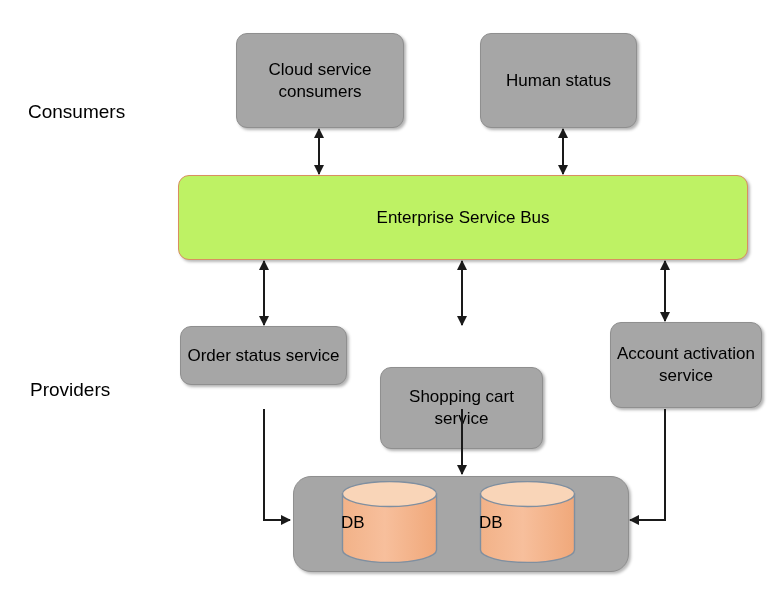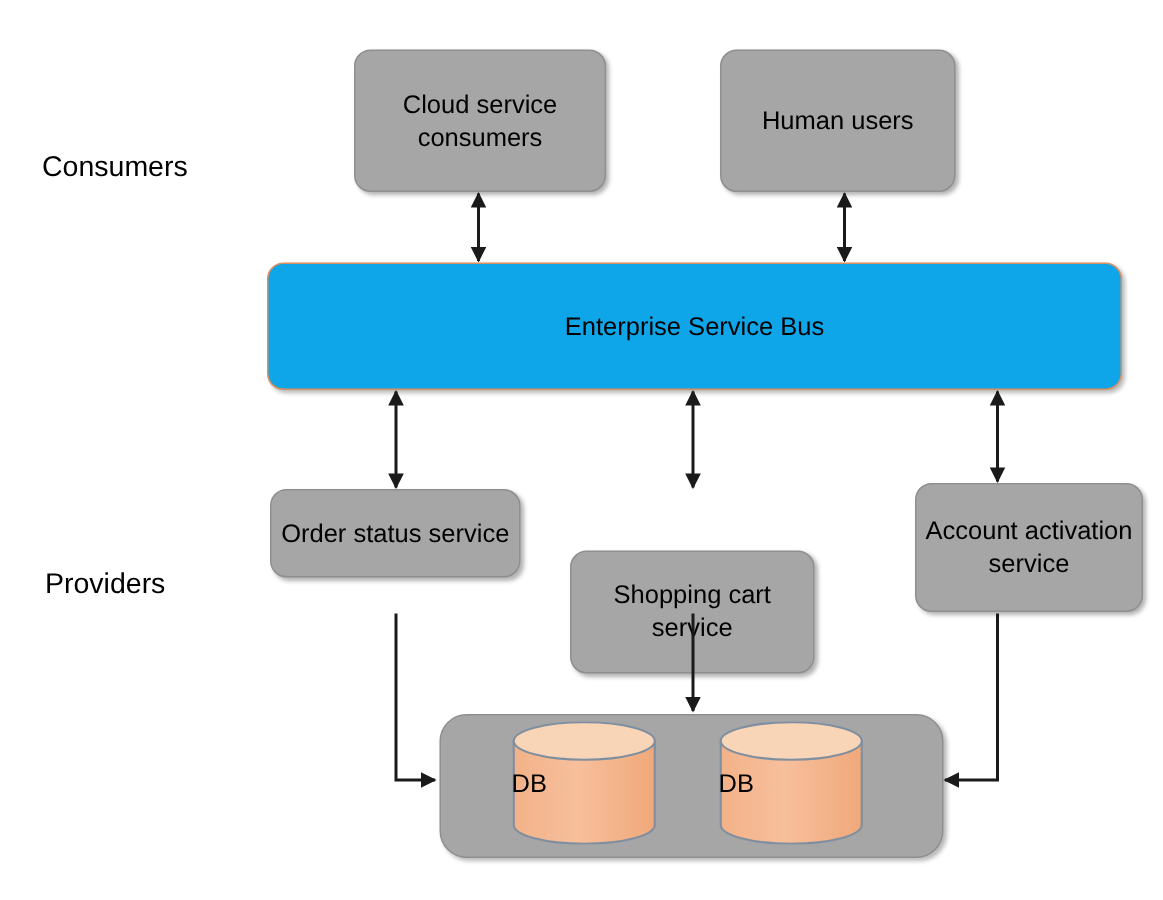--- a/index.html
+++ b/index.html
@@ -38,21 +38,21 @@
     line-height: 1.28;
     font-size: 17px;
     border-radius: 11px;
   }
   .node-gray {
     background: #a6a6a6;
     border: 1px solid #8f8f8f;
     box-shadow: 2px 2px 3px rgba(0,0,0,0.30);
   }
   .node-orange {
-    background: #0ea5e9;
+    background: #bef264;
     border: 1px solid #d98f60;
     box-shadow: 2px 2px 3px rgba(0,0,0,0.28);
   }
   .axis-label {
     position: absolute;
     font-size: 19px;
     color: #000000;
     white-space: nowrap;
     margin-top: 44px;
   }
@@ -80,21 +80,21 @@
 <div id="canvas">
 
   <div class="axis-label" style="left:28px; top:57px;">Consumers</div>
   <div class="axis-label" style="left:30px; top:335px;text-align:center;">Providers</div>
 
   <div class="node node-gray" style="left:236px; top:33px; width:168px; height:95px;">
     <span>Cloud service consumers</span>
   </div>
 
   <div class="node node-gray" style="left:480px; top:33px; width:157px; height:95px;">
-    <span>Human users</span>
+    <span>Human status</span>
   </div>
 
   <div class="node node-orange" style="left:178px; top:175px; width:570px; height:85px;">
     <span>Enterprise Service Bus</span>
   </div>
 
   <div class="node node-gray" style="left:180px; top:326px; width:167px; height:59px;">
     <span>Order status service</span>
   </div>
 

